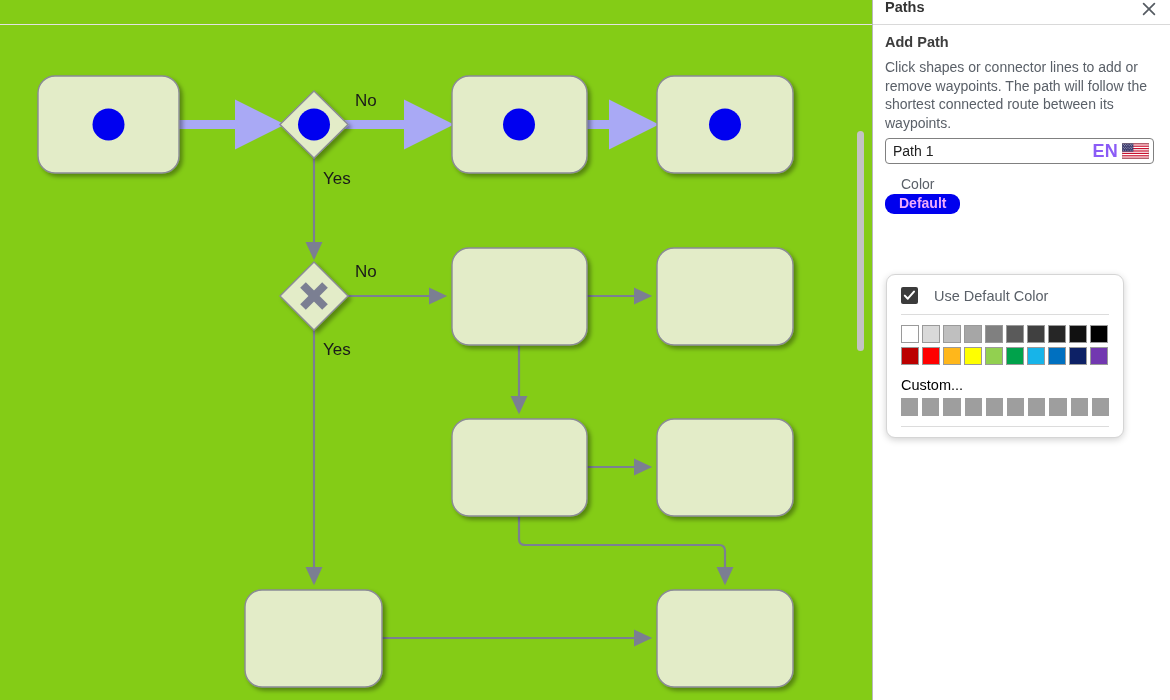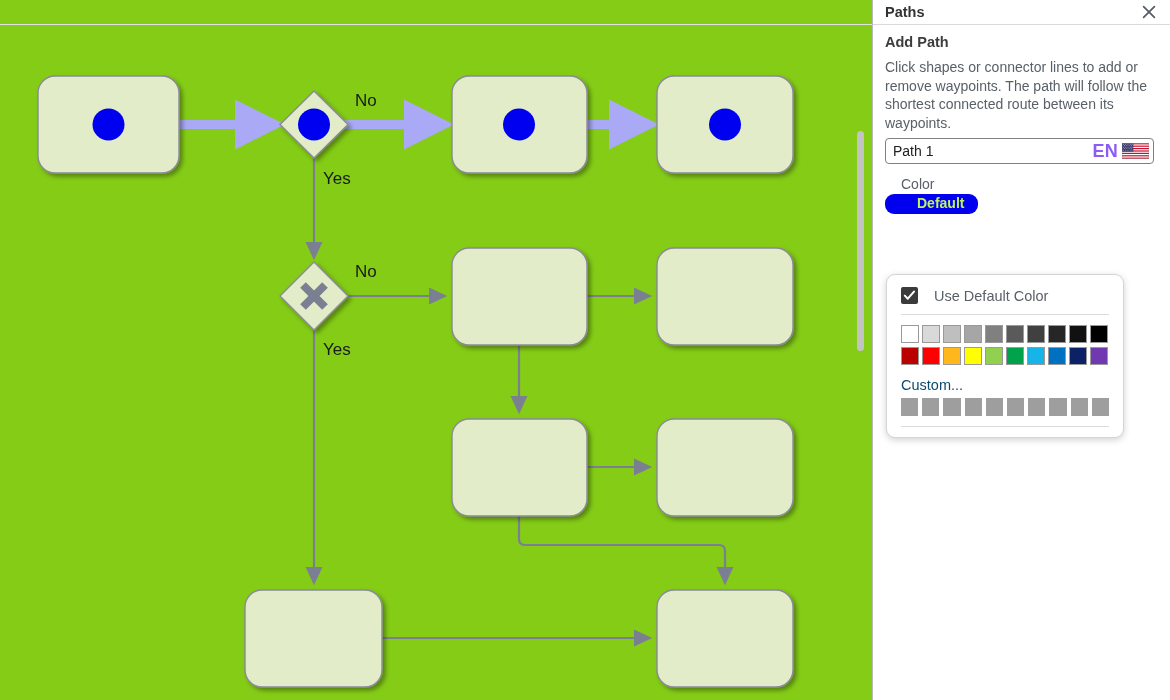--- a/index.html
+++ b/index.html
@@ -69,21 +69,20 @@
     height: 700px;
     background: #ffffff;
     border-left: 1px solid #b8b8bd;
     box-sizing: border-box;
   }
   .panel-header {
     position: relative;
     height: 24px;
     padding: 0 12px 0 12px;
     display: flex;
-    align-items: center;
     justify-content: space-between;
     border-bottom: 1px solid #d9d9d9;
   }
   .panel-title {
     font-size: 14.5px;
     font-weight: bold;
     color: #333333;
     line-height: 1;
   }
   .close-icon {
@@ -156,25 +155,25 @@
   }
 
   .color-label {
     font-size: 14px;
     color: #5a6068;
     margin: 12px 0 2px 16px;
   }
   .default-badge {
     display: inline-block;
     background: #0000ee;
-    color: #bef264;
+    color: #f0abfc;
     font-size: 14px;
     font-weight: bold;
     border-radius: 9px;
-    padding: 1px 14px 2px 32px;
+    padding: 1px 14px 2px 14px;
     line-height: 1.2;
     cursor: pointer;
   }
 
   
   .color-popup {
     position: absolute;
     left: 13px;
     top: 274px;
     width: 238px;
@@ -218,21 +217,21 @@
   }
   .swatch {
     width: 18px; height: 18px;
     border: 1px solid #9a9a9a;
     box-sizing: border-box;
     cursor: pointer;
   }
   .custom-link {
     display: inline-block;
     font-size: 14.5px;
-    color: #0c4a6e;
+    color: #000000;
     margin: 8px 0 5px 0;
     cursor: pointer;
   }
   .custom-row {
     display: flex;
     gap: 4px;
     margin-bottom: 10px;
   }
   .custom-swatch {
     width: 18px; height: 18px;

